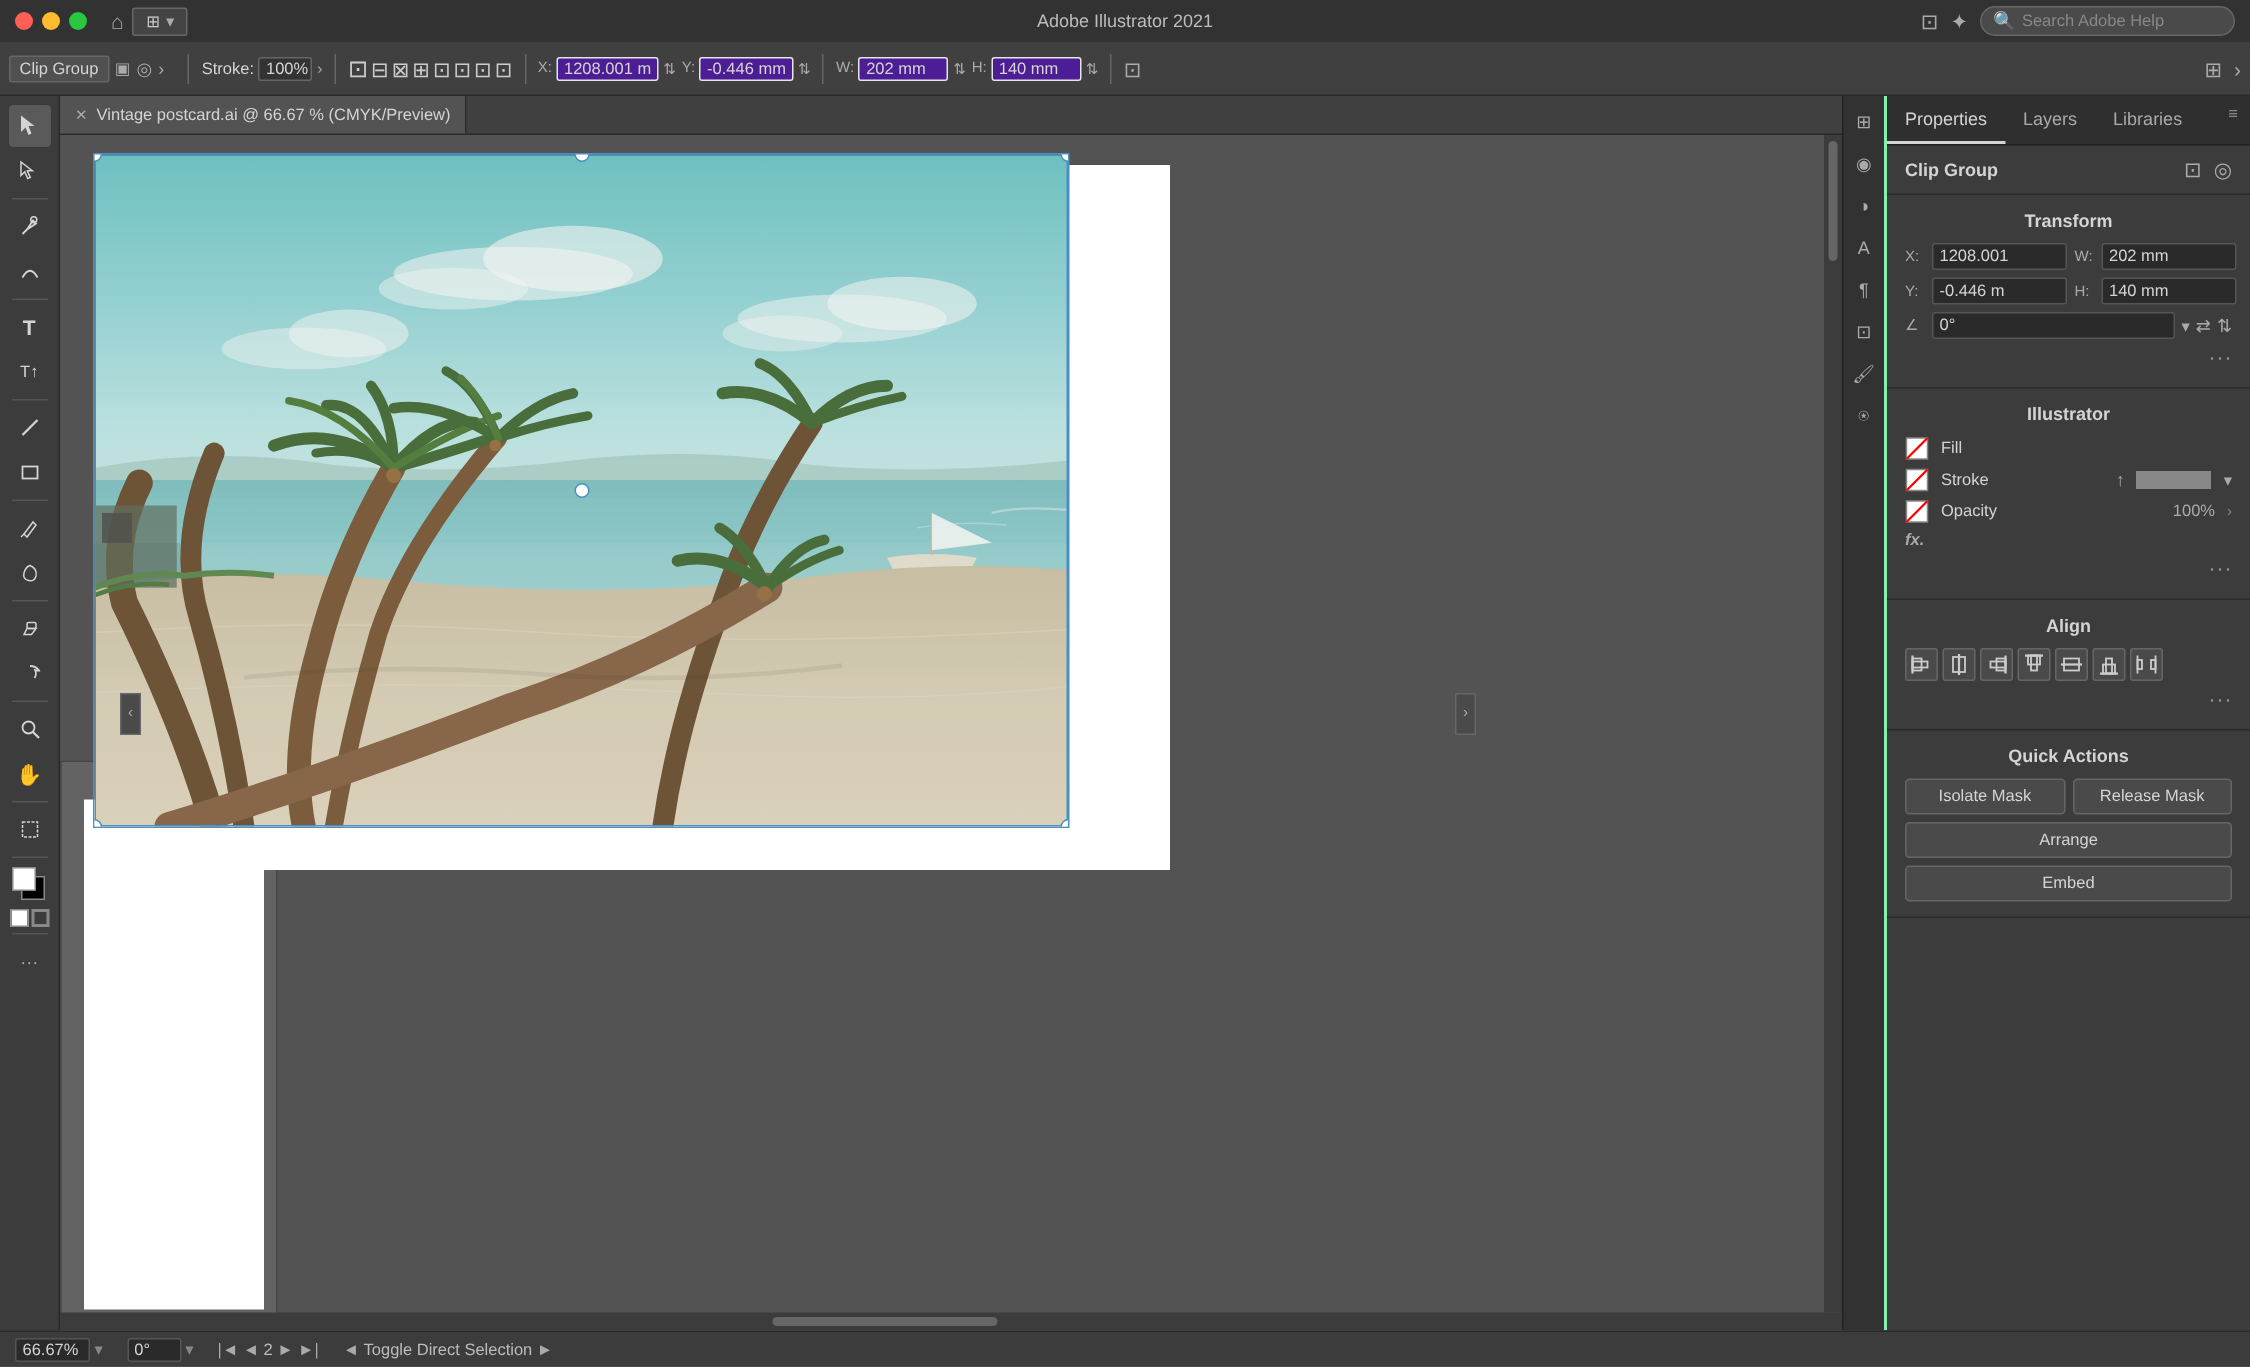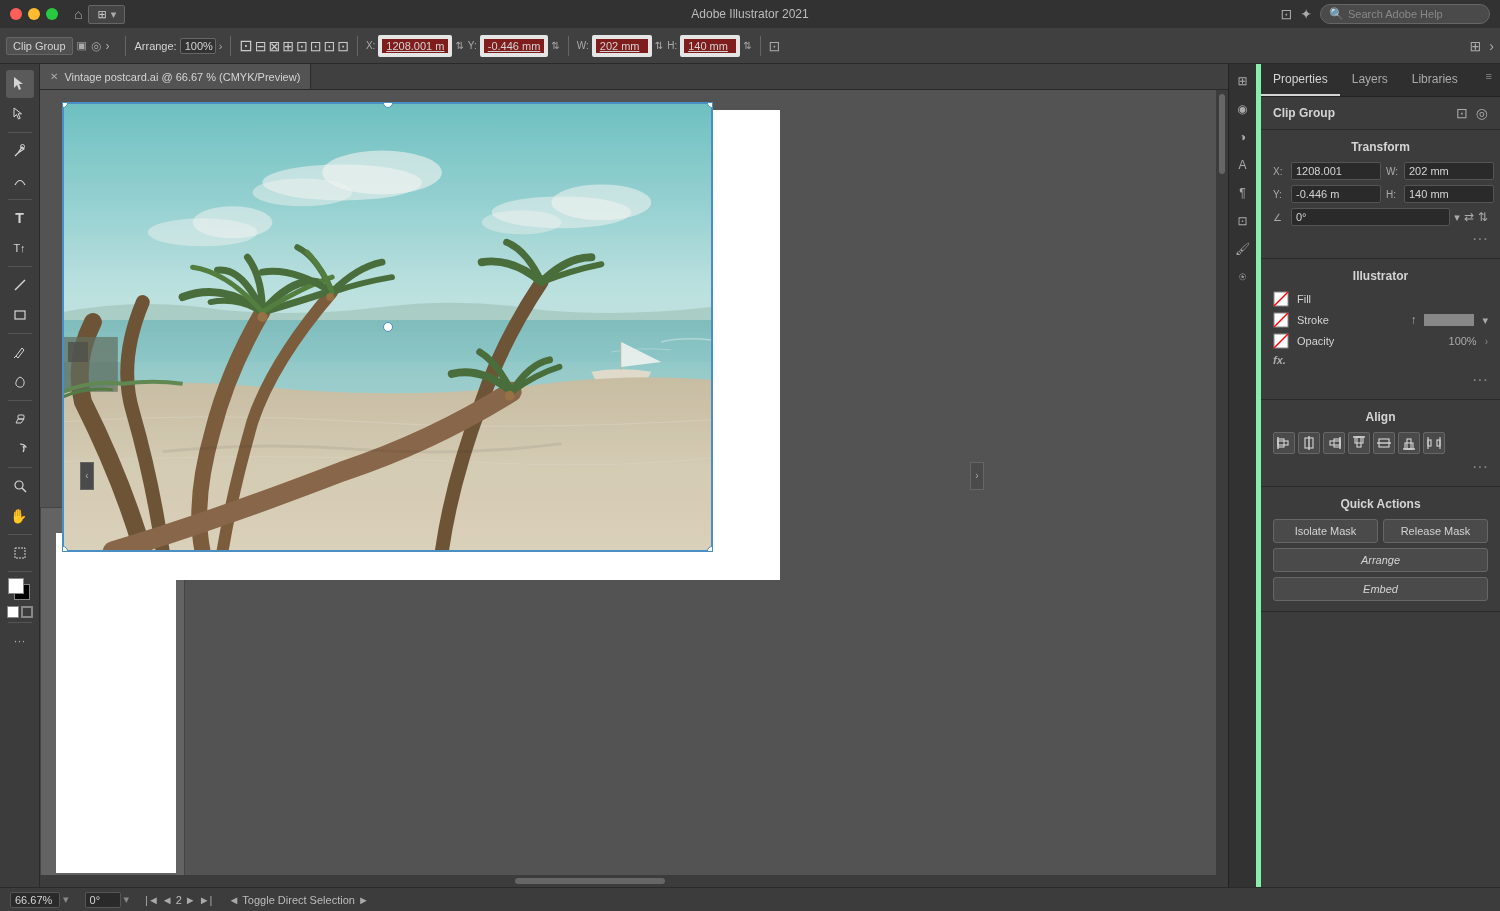--- a/index.html
+++ b/index.html
@@ -115,27 +115,26 @@
       text-align: center;
       font-size: 11px;
     }
     .coord-group {
       display: flex;
       align-items: center;
       gap: 3px;
     }
     .coord-label { font-size: 10px; color: #aaa; }
     .coord-value {
-      background: #7f1d1d;
-      border: 4px solid #e5e5e5;
+      background: #4c1d95;
+      border: 1px solid #e5e5e5;
       padding: 1px 4px;
       border-radius: 2px;
       font-size: 11px;
       min-width: 60px;
-      text-decoration: underline;
     }
 
     
     #main {
       display: flex;
       flex: 1;
       overflow: hidden;
     }
 
     
@@ -294,21 +293,21 @@
       align-items: center;
       gap: 3px;
       font-size: 11px;
       color: #bcbcbc;
     }
 
     
     #right-panel {
       width: 244px;
       background: #3c3c3c;
-      border-left: 5px solid #86efac;
+      border-left: 2px solid #86efac;
       display: flex;
       flex-direction: column;
       flex-shrink: 0;
       overflow-y: auto;
     }
 
     
     #panel-tabs {
       display: flex;
       background: #2f2f2f;
@@ -424,21 +423,20 @@
     .qa-full {
       background: #4a4a4a;
       border: 1px solid #666;
       border-radius: 3px;
       padding: 5px 10px;
       color: #d4d4d4;
       font-size: 11px;
       cursor: pointer;
       text-align: center;
       width: 100%;
-      font-style: italic;
     }
 
     
     #panel-header {
       display: flex;
       justify-content: space-between;
       align-items: center;
       padding: 8px 12px;
       border-bottom: 1px solid #2a2a2a;
     }
@@ -553,21 +551,21 @@
 
 <div id="toolbar">
   <div id="breadcrumb-area">
     <span class="breadcrumb-label">Clip Group</span>
     <span style="color:#aaa;">▣</span>
     <span style="color:#aaa; font-size:12px;">◎</span>
     <span style="color:#aaa; font-size:12px;">›</span>
   </div>
   <div class="toolbar-sep"></div>
   <div class="opacity-control">
-    <span>Arrange:</span>
+    <span>Stroke:</span>
     <span class="opacity-value">100%</span>
     <span style="color:#aaa;">›</span>
   </div>
   <div class="toolbar-sep"></div>
 
   <div class="toolbar-group">
     <span style="font-size:16px; color:#ccc;">⊡</span>
     <span style="font-size:14px; color:#ccc;">⊟</span>
     <span style="font-size:14px; color:#ccc;">⊠</span>
     <span style="font-size:14px; color:#ccc;">⊞</span>

